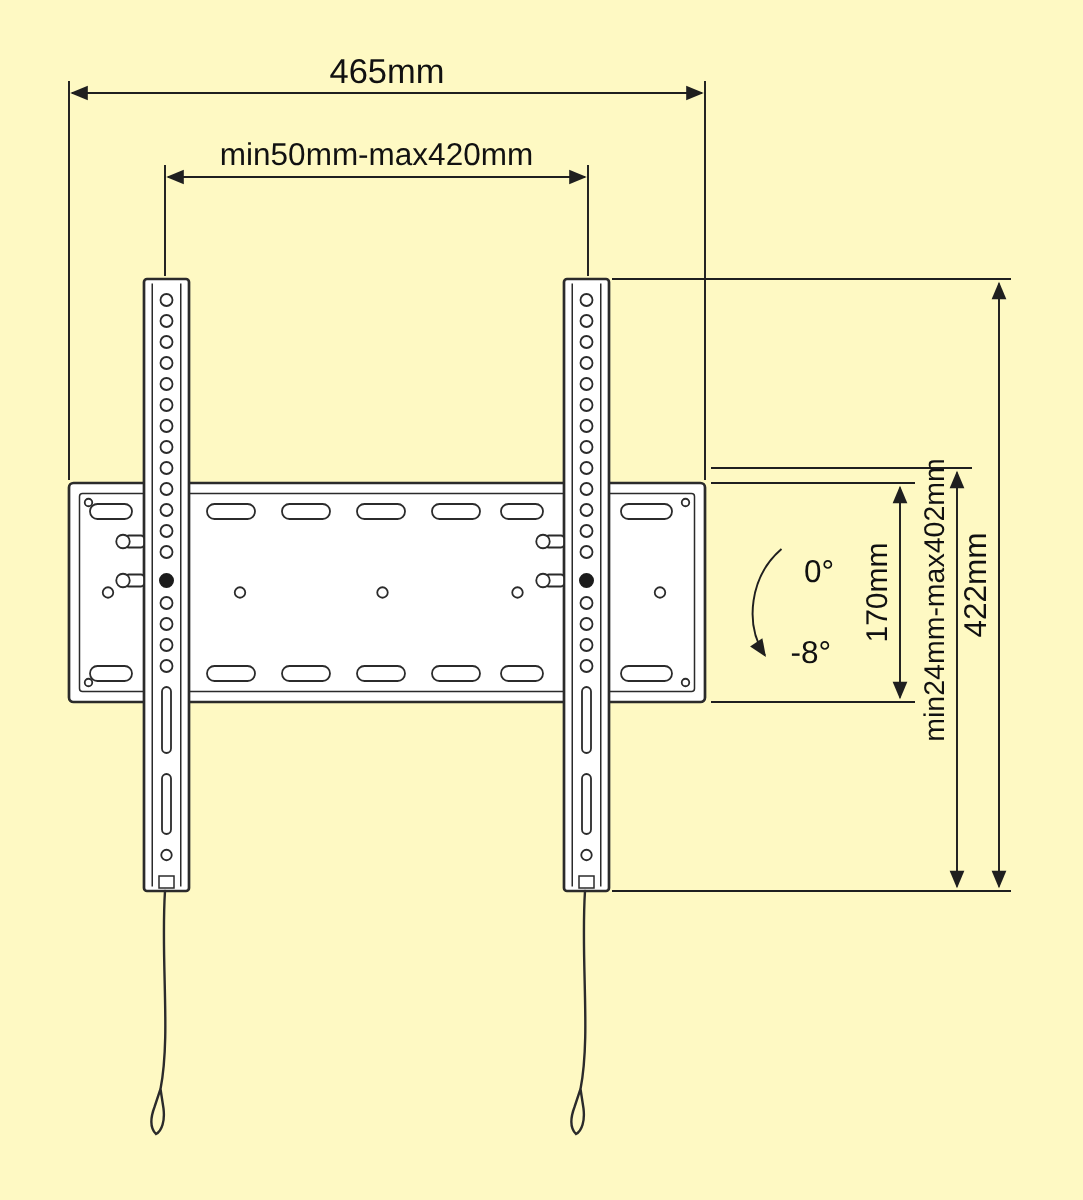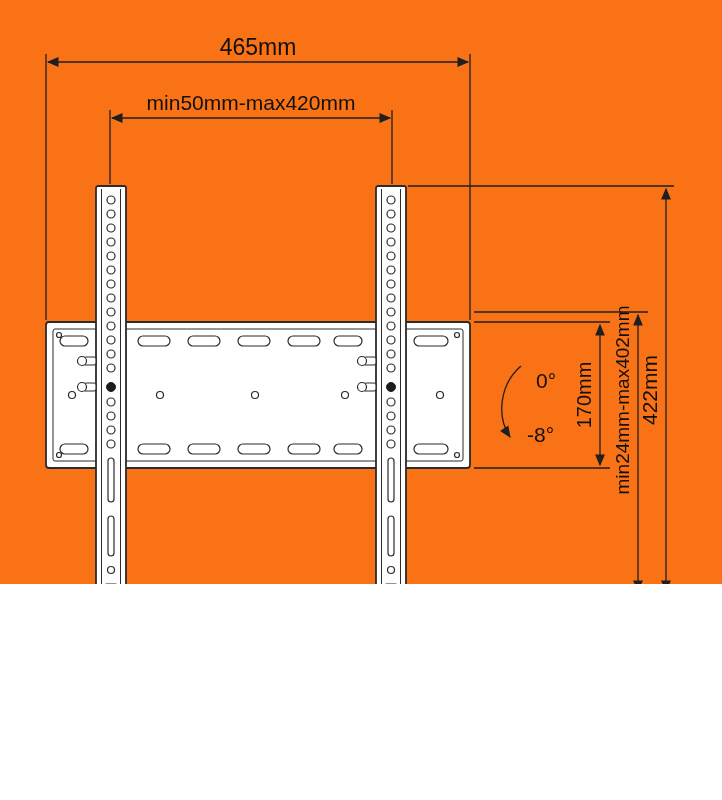--- a/index.html
+++ b/index.html
@@ -3,22 +3,22 @@
 <meta charset="utf-8">
 <style>
   html, body {
     margin: 0;
     padding: 0;
     background: #ffffff;
   }
   .stage {
     position: relative;
     width: 722px;
-    height: 584px;
-    background: #f97316;
+    height: 800px;
+    background: #fef9c3;
     overflow: hidden;
     font-family: "Liberation Sans", "DejaVu Sans", sans-serif;
   }
   svg { display: block; }
 
   .part   { fill: #ffffff; stroke: #2b2b2b; stroke-width: 1.8; }
   .thin   { fill: none;    stroke: #2b2b2b; stroke-width: 1;   }
   .hole   { fill: #ffffff; stroke: #2b2b2b; stroke-width: 1.2; }
   .holed  { fill: #1c1c1c; stroke: #1c1c1c; }
   .slot   { fill: #ffffff; stroke: #2b2b2b; stroke-width: 1.2; }

